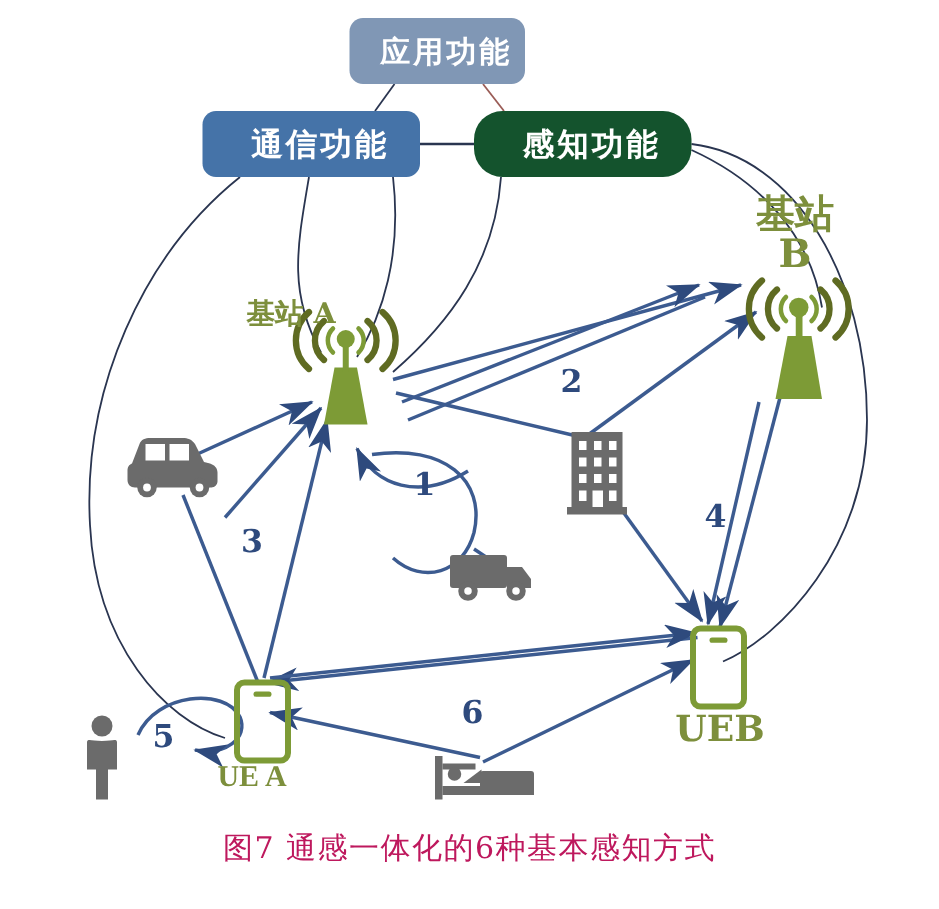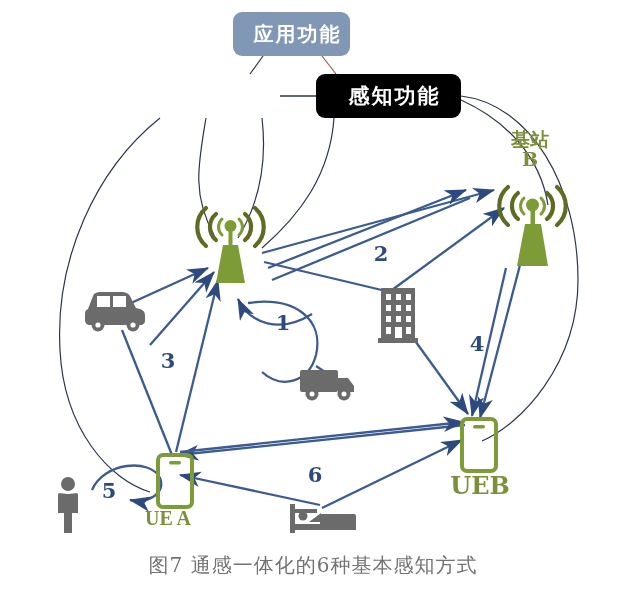--- a/index.html
+++ b/index.html
@@ -44,34 +44,35 @@
     background: #8097b5;
     font-size: 20px;
   }
   #box-comm {
     left: 135px; top: 74px; width: 145px; height: 44px;
     background: #4573a8;
     font-size: 21px;
   }
   #box-sense {
     left: 316px; top: 74px; width: 145px; height: 44px;
-    background: #000000;
+    background: #14532d;
     font-size: 21px;
+    border-radius: 19px;
   }
   .node-label {
     position: absolute;
     color: #7d8f3c;
     font-family: "DejaVu Serif", "Liberation Serif", serif;
     font-weight: bold;
     text-align: center;
     white-space: pre;
     line-height: 1.05;
   }
   #label-bs-a { left: 148px; top: 200px; width: 92px; font-size: 19px; }
-  #label-bs-b { left: 495px; top: 130px; width: 70px; font-size: 19px; text-align: center; }
+  #label-bs-b { left: 495px; top: 130px; width: 70px; font-size: 26px; text-align: center; }
   #label-ue-a { left: 128px; top: 508px; width: 80px; font-size: 20px; font-family: Liberation Serif, serif; }
   #label-ue-b { left: 440px; top: 473px; width: 80px; font-size: 24px; }
 
   .num-label {
     position: absolute;
     color: #2e4a7d;
     font-family: "DejaVu Serif", "Liberation Serif", serif;
     font-weight: bold;
     font-size: 21px;
     text-align: center;
@@ -83,21 +84,21 @@
   #num-4 { left: 466px; top: 331px; }
   #num-5 { left: 98px; top: 478px; }
   #num-6 { left: 304px; top: 462px; }
 
   #caption {
     position: absolute;
     left: 0;
     top: 552px;
     width: 626px;
     text-align: center;
-    color: #737373;
+    color: #be185d;
     font-family: "DejaVu Serif", "Liberation Serif", serif;
     font-size: 20px;
     letter-spacing: 1px;
   }
 </style>
 </head>
 <body>
 
 <div id="figure">
 
@@ -255,23 +256,25 @@
       <rect x="295" y="509" width="22" height="4"></rect>
       <circle cx="303" cy="516" r="4.5"></circle>
       <path d="M309,522 L321,513 L321,522 Z"></path>
       <rect x="320" y="514" width="36" height="14" rx="2"></rect>
       <rect x="295" y="524" width="61" height="6"></rect>
     </g>
   </svg>
 
   <div class="fn-box" id="box-app">应用功能</div>
 
+  <div class="fn-box" id="box-comm">通信功能</div>
 
   <div class="fn-box" id="box-sense">感知功能</div>
 
+  <div class="node-label" id="label-bs-a">基站 A</div>
 
   <div class="node-label" id="label-bs-b">基站
 B</div>
 
   <div class="node-label" id="label-ue-a">UE A</div>
 
   <div class="node-label" id="label-ue-b">UEB</div>
 
   <div class="num-label" id="num-1">1</div>
   <div class="num-label" id="num-2">2</div>

